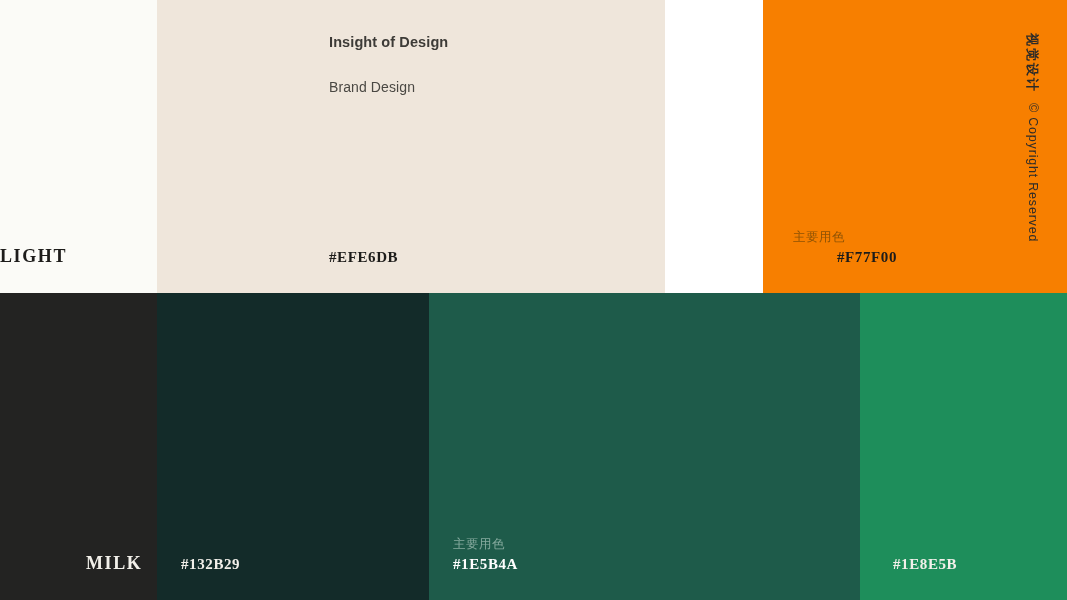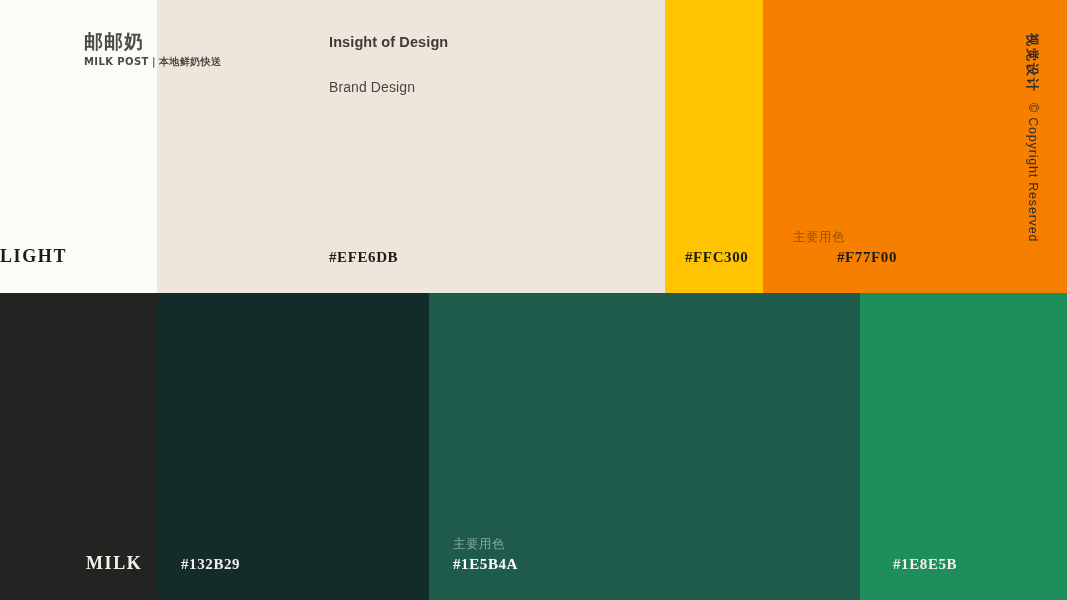--- a/index.html
+++ b/index.html
@@ -145,37 +145,28 @@
         <div class="swatch-word" style="color:#1d1c1a;">LIGHT</div>
       </div>
     </div>
 
     <div class="panel" style="left:157px; width:508px; background:#EFE6DB;">
       <div class="swatch-label" style="padding-left:172px;">
         <div class="swatch-hex" style="color:#1d1c1a;">#EFE6DB</div>
       </div>
     </div>
 
-    <div class="panel" style="left:665px; width:98px; background:#FFC300;">
-      <div class="swatch-label" style="padding-left:20px;">
-        <div class="swatch-hex" style="color:#1d1c1a;">#FFC300</div>
-      </div>
-    </div>
 
     <div class="panel" style="left:763px; width:304px; background:#F77F00;">
       <div class="swatch-label" style="padding-left:30px;">
         <div class="swatch-note" style="color:#6b4406;">主要用色</div>
         <div class="swatch-hex" style="color:#1d1c1a;margin-left:44px;">#F77F00</div>
       </div>
     </div>
 
-    <div class="logo-block">
-      <div class="logo-cn">邮邮奶</div>
-      <div class="logo-en">MILK POST｜本地鲜奶快送</div>
-    </div>
 
     <div class="heading-block">
       <div class="heading-title">Insight of Design</div>
       <div class="heading-sub">Brand Design</div>
     </div>
 
     <div class="vert vert-cn">视觉设计</div>
     <div class="vert vert-copy">© Copyright Reserved</div>
   </div>
 

